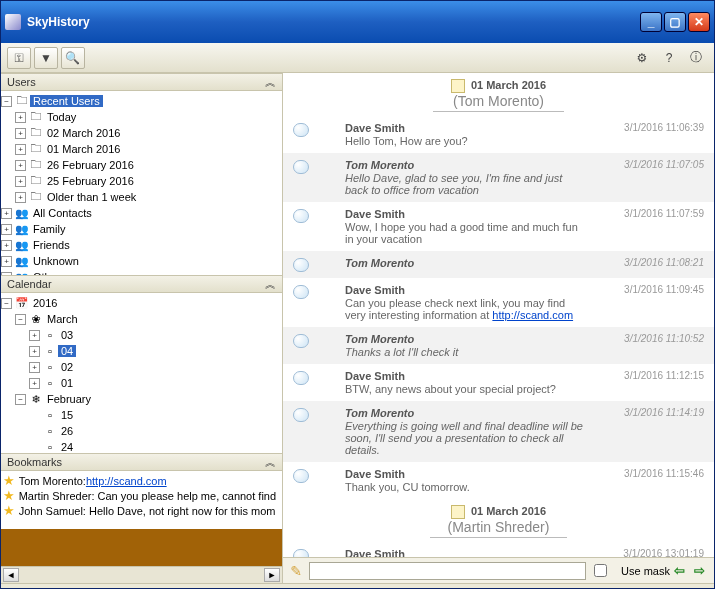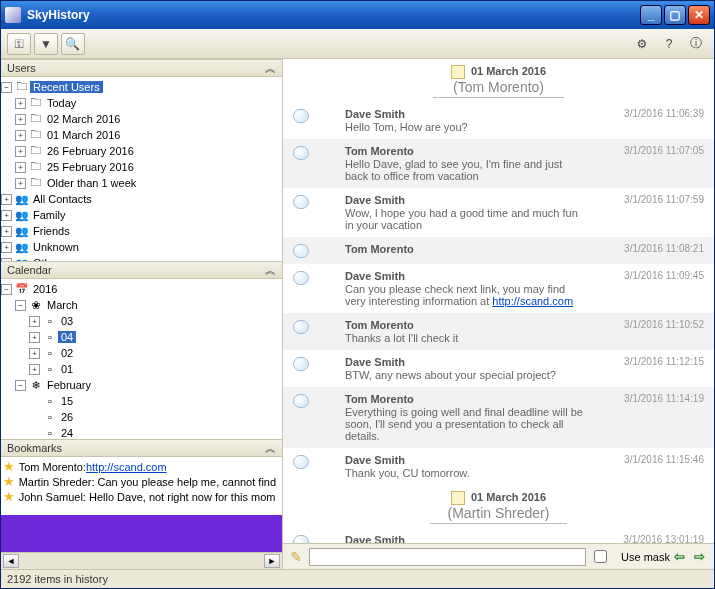--- a/index.html
+++ b/index.html
@@ -8,21 +8,21 @@
     font-family: Tahoma, "Segoe UI", sans-serif;
     font-size: 11px;
     background: #ece9d8;
     width: 715px;
     height: 589px;
     overflow: hidden;
     border: 1px solid #0a246a;
   }
   
   .titlebar {
-    height: 28px;
+    height: 42px;
     background: linear-gradient(to bottom, #3b8ee8 0%, #1e5fc1 50%, #0a4cb0 100%);
     display: flex;
     align-items: center;
     padding: 0 4px;
     color: #fff;
   }
   .titlebar .app-icon {
     width: 16px; height: 16px;
     background: linear-gradient(135deg,#fff,#88c);
     border-radius: 2px;
@@ -68,21 +68,21 @@
   
   .main {
     display: flex;
     height: calc(589px - 28px - 30px - 19px - 2px);
   }
   .left {
     width: 282px;
     display: flex;
     flex-direction: column;
     border-right: 1px solid #c8c4ac;
-    background: #6d28d9;
+    background: #a16207;
     overflow: hidden;
   }
   .panel-hdr {
     background: linear-gradient(to bottom,#f3f1e6,#e3e0cc);
     border-top: 1px solid #c8c4ac;
     border-bottom: 1px solid #c8c4ac;
     height: 18px;
     padding: 0 6px;
     display: flex;
     align-items: center;
@@ -176,21 +176,21 @@
     background: #fdf4c8;
     border: 1px solid #c9b96d;
     vertical-align: middle;
     margin-right: 6px;
   }
   .msg {
     display: flex;
     padding: 6px 10px;
     gap: 28px;
   }
-  .msg.alt { background: #f2f2f2; }
+  .msg.alt { background: #f2f2f2; font-style: italic; }
   .msg .bubble-ico {
     width: 16px; height: 14px;
     border-radius: 7px;
     background: radial-gradient(circle at 30% 30%, #fff, #cde4f5);
     border: 1px solid #9fbcd6;
     margin-right: 8px;
     flex-shrink: 0;
     margin-top: 1px;
   }
   .msg .body { flex: 1; }

